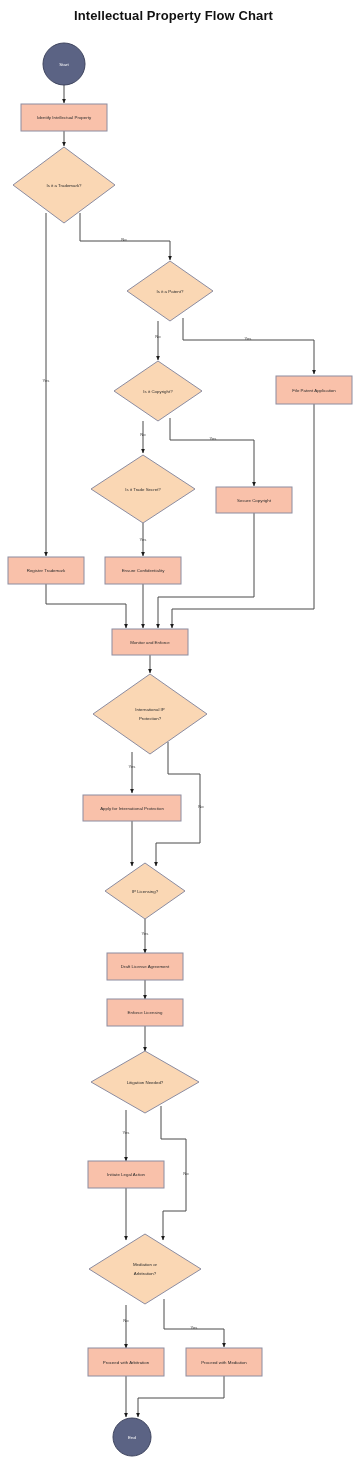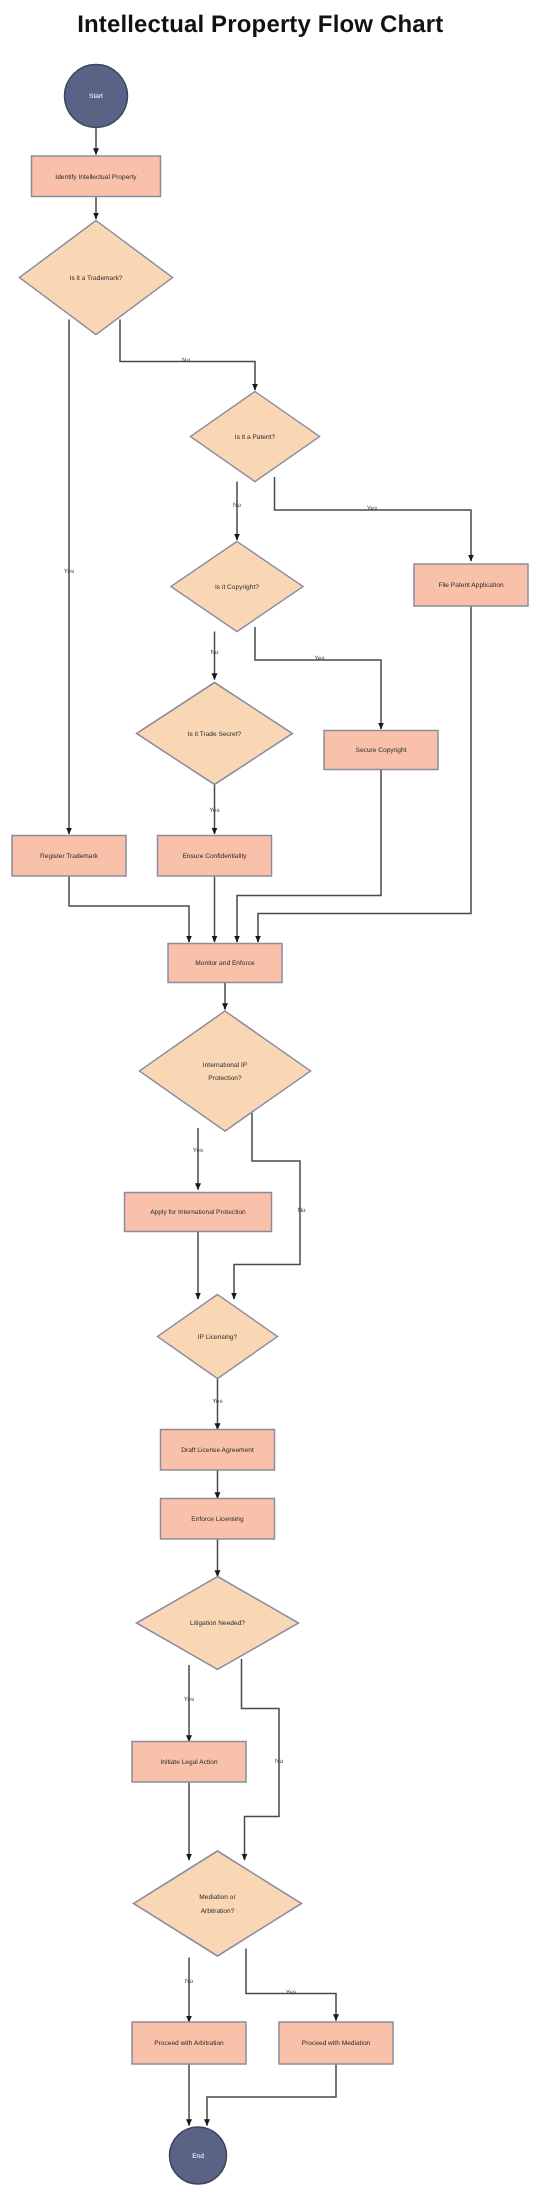--- a/index.html
+++ b/index.html
@@ -16,21 +16,21 @@
     height: 1466px;
     background: #ffffff;
     overflow: hidden;
   }
   #chart-title {
     position: absolute;
     top: 8px;
     left: 0;
     width: 347px;
     text-align: center;
-    font-size: 16px;
+    font-size: 13px;
     font-weight: bold;
     color: #111111;
     letter-spacing: 0.1px;
   }
   svg#flow {
     position: absolute;
     top: 0;
     left: 0;
   }
   .node-shape {

